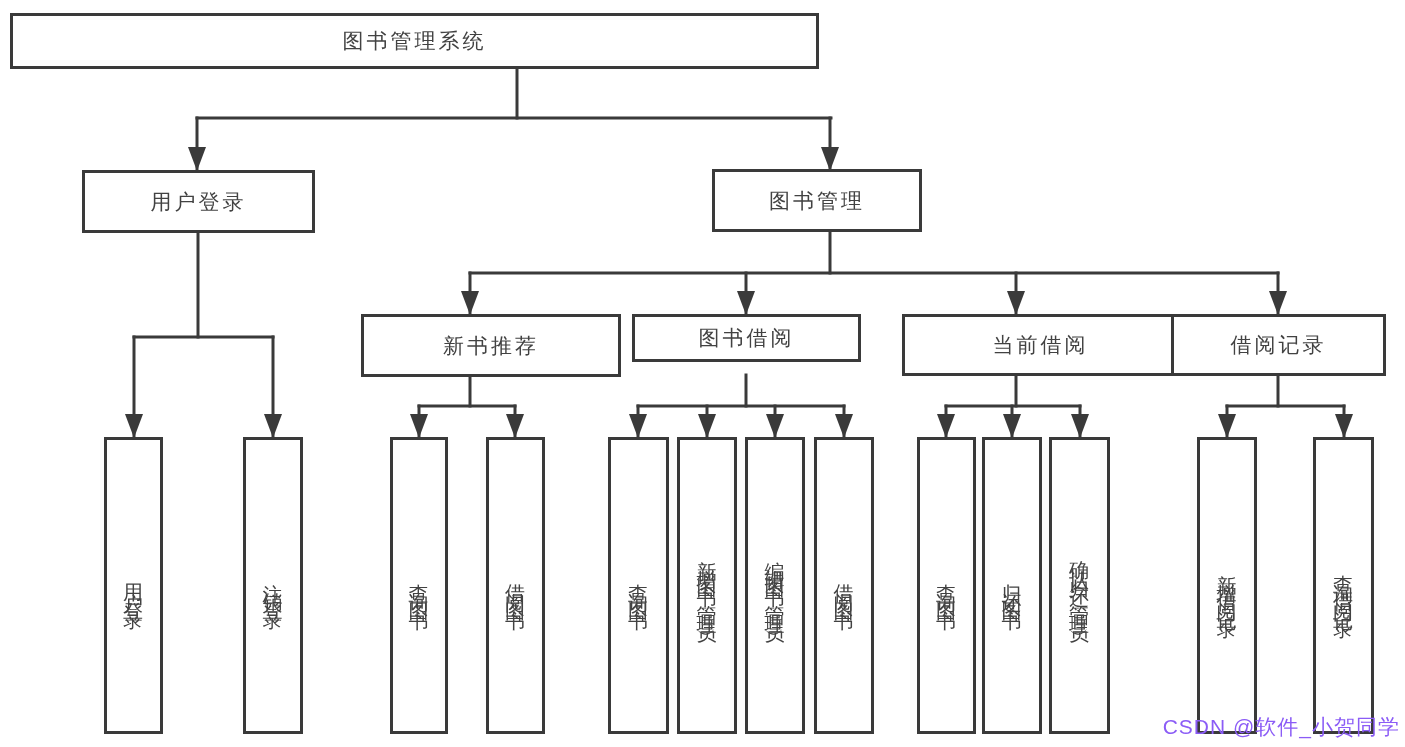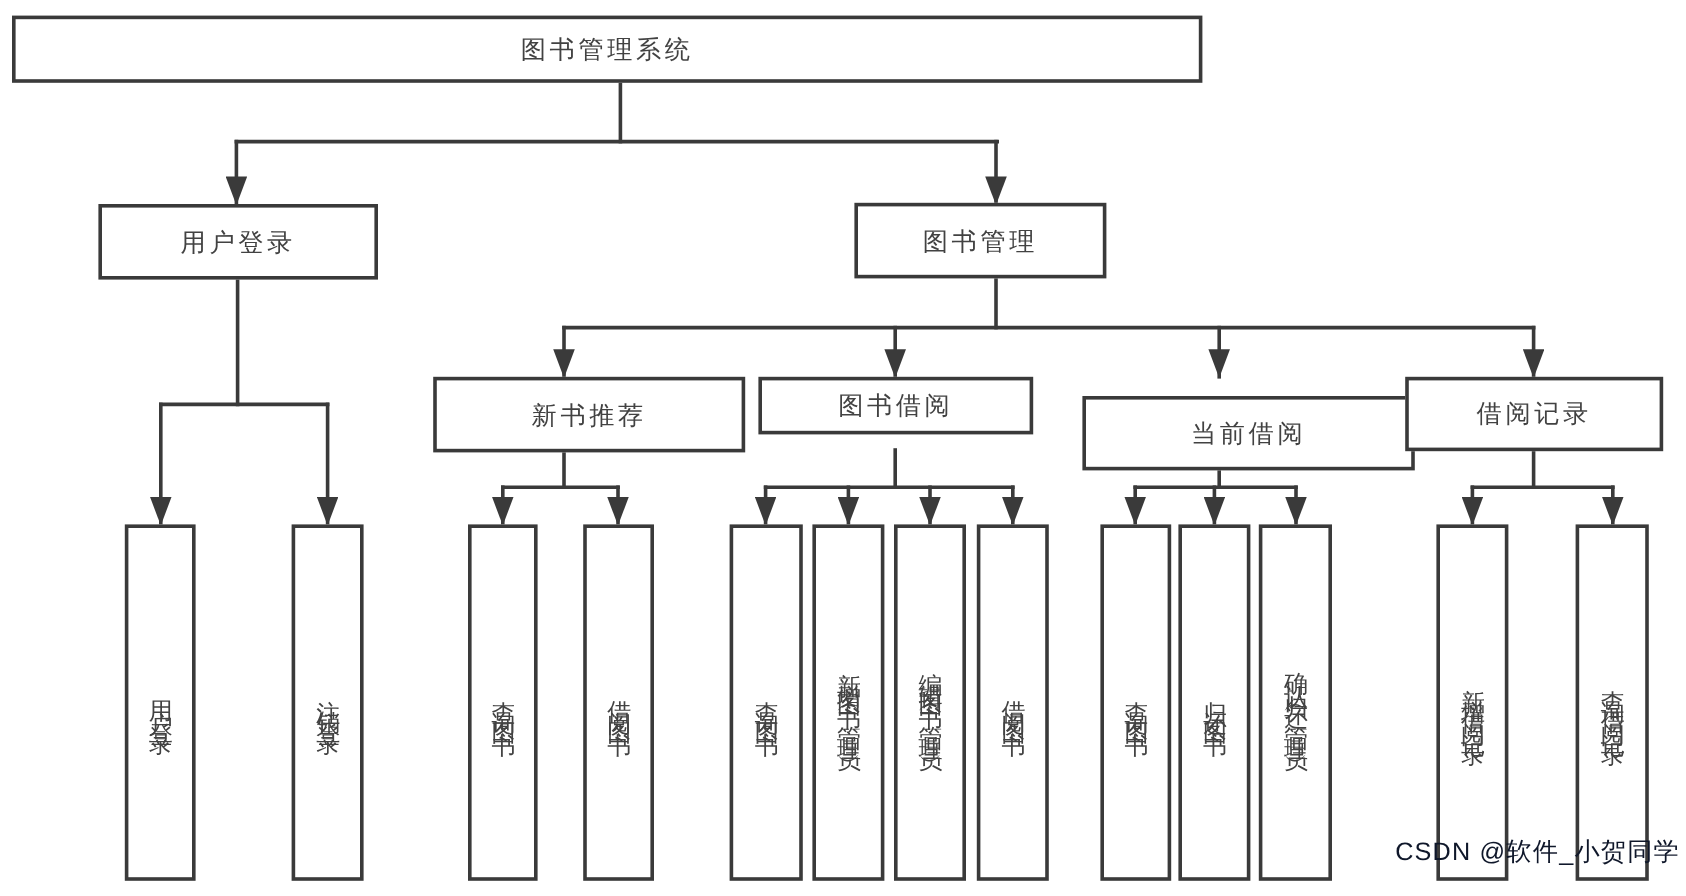--- a/index.html
+++ b/index.html
@@ -31,23 +31,23 @@
   .v-label {
     writing-mode:vertical-rl;
     text-orientation:mixed;
     font-size:20px;
     letter-spacing:9px;
     line-height:1;
   }
   .watermark {
     position:absolute;
     right:5px;
-    bottom:23px;
+    bottom:6px;
     z-index:5;
-    color:#0f172a;
+    color:#8b5cf6;
     font-size:21px;
     letter-spacing:1px;
     white-space:nowrap;
   }
 </style>
 </head>
 <body>
 
 <div class="canvas">
 
@@ -106,38 +106,38 @@
     </g>
 
     <g>
       <line x1="1278" y1="375" x2="1278" y2="406"></line>
       <line x1="1227" y1="406" x2="1344" y2="406"></line>
       <line x1="1227" y1="406" x2="1227" y2="437" marker-end="url(#arrowhead)"></line>
       <line x1="1344" y1="406" x2="1344" y2="437" marker-end="url(#arrowhead)"></line>
     </g>
   </svg>
 
-  <div class="box" style="left:10px;top:13px;width:992px;height:56px">
+  <div class="box" style="left:10px;top:13px;width:809px;height:56px">
     <span class="h-label">图书管理系统</span>
   </div>
 
   <div class="box" style="left:82px;top:170px;width:233px;height:63px">
     <span class="h-label">用户登录</span>
   </div>
   <div class="box" style="left:712px;top:169px;width:210px;height:63px">
     <span class="h-label">图书管理</span>
   </div>
 
   <div class="box" style="left:361px;top:314px;width:260px;height:63px">
     <span class="h-label">新书推荐</span>
   </div>
   <div class="box" style="left:632px;top:314px;width:229px;height:48px">
     <span class="h-label">图书借阅</span>
   </div>
-  <div class="box" style="left:902px;top:330px;width:277px;height:62px">
+  <div class="box" style="left:902px;top:314px;width:277px;height:62px">
     <span class="h-label">当前借阅</span>
   </div>
   <div class="box" style="left:1171px;top:314px;width:215px;height:62px">
     <span class="h-label">借阅记录</span>
   </div>
 
   <div class="box" style="left:104px;top:437px;width:59px;height:297px">
     <span class="v-label">用户登录</span>
   </div>
   <div class="box" style="left:243px;top:437px;width:60px;height:297px">

